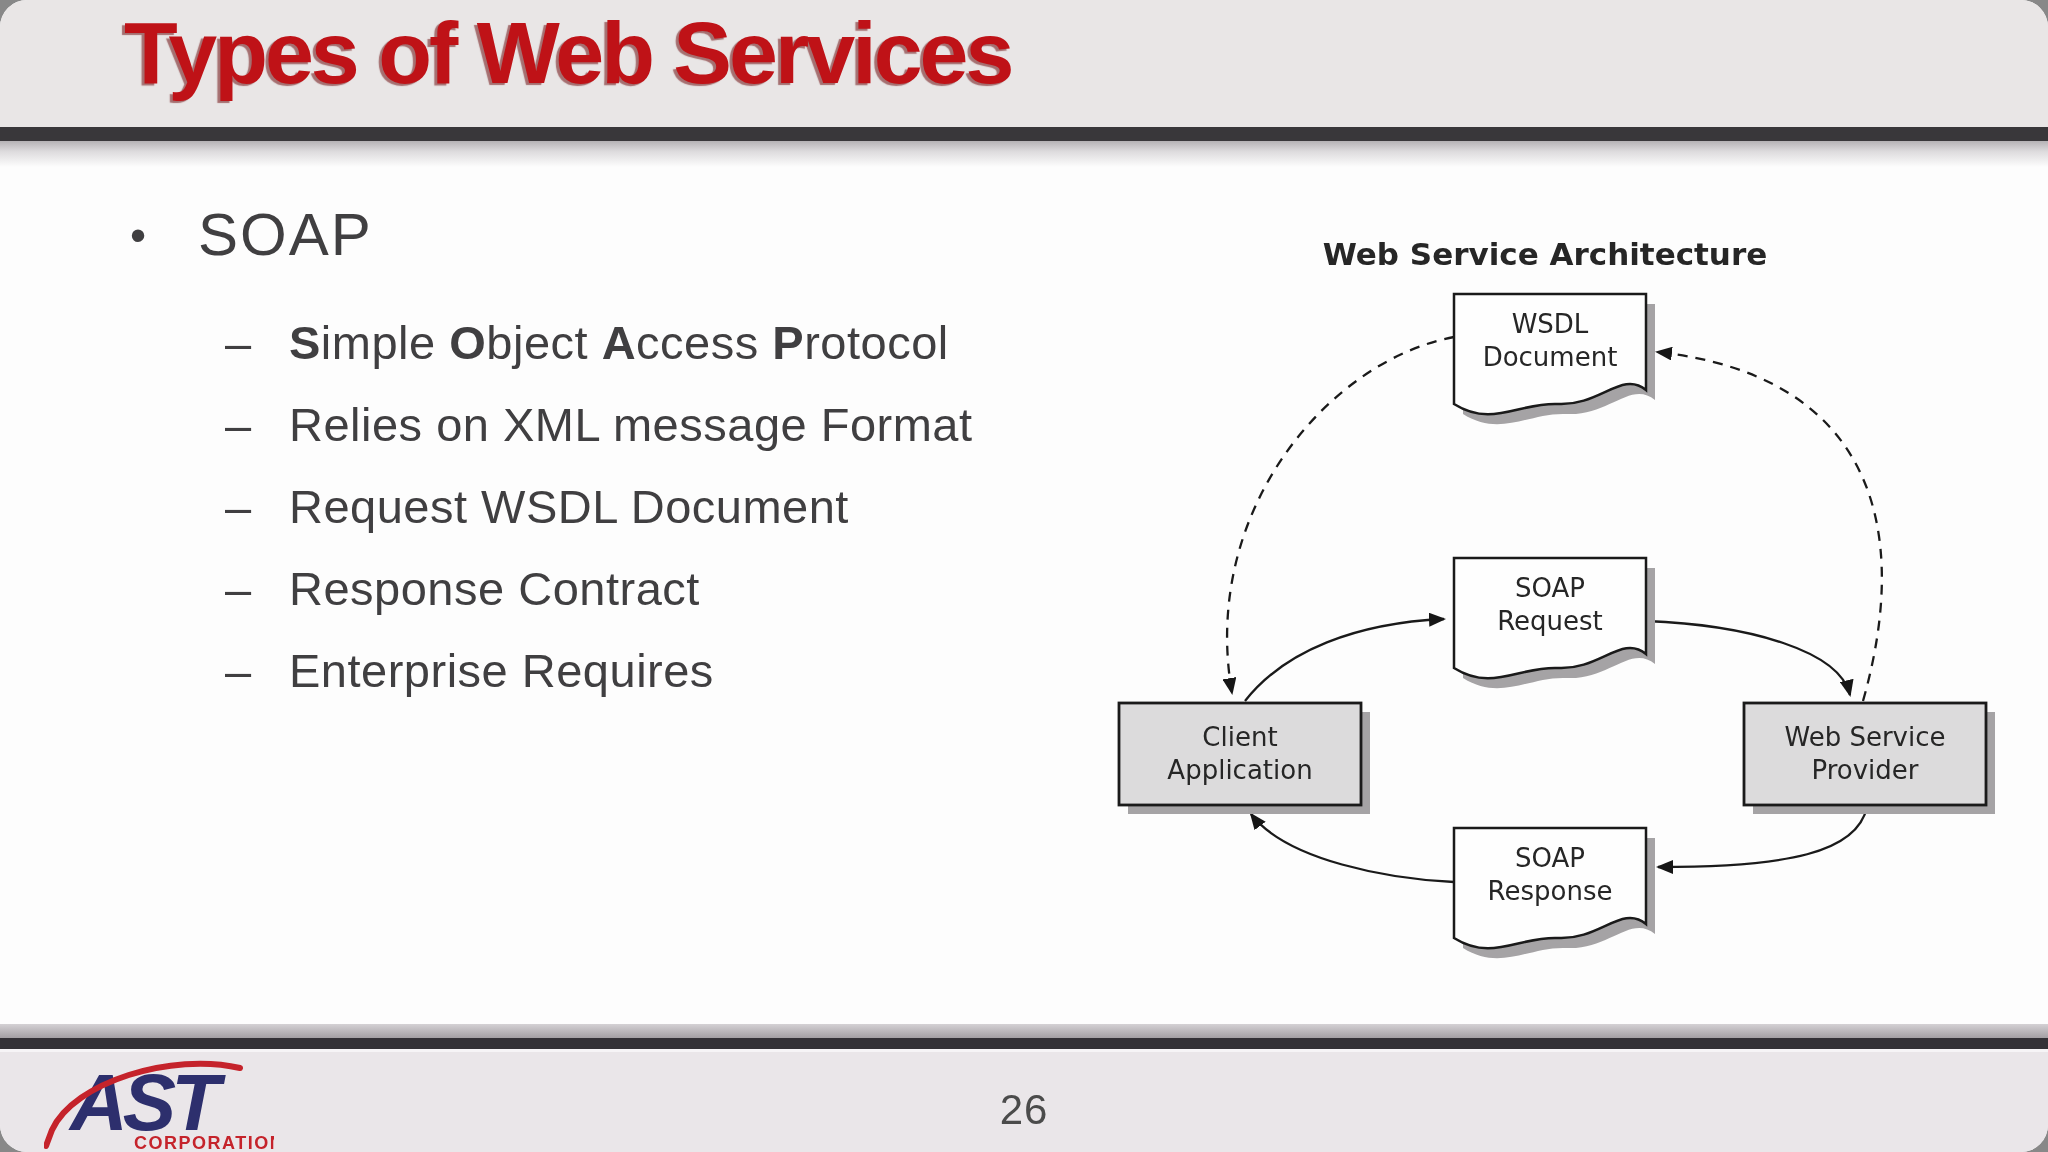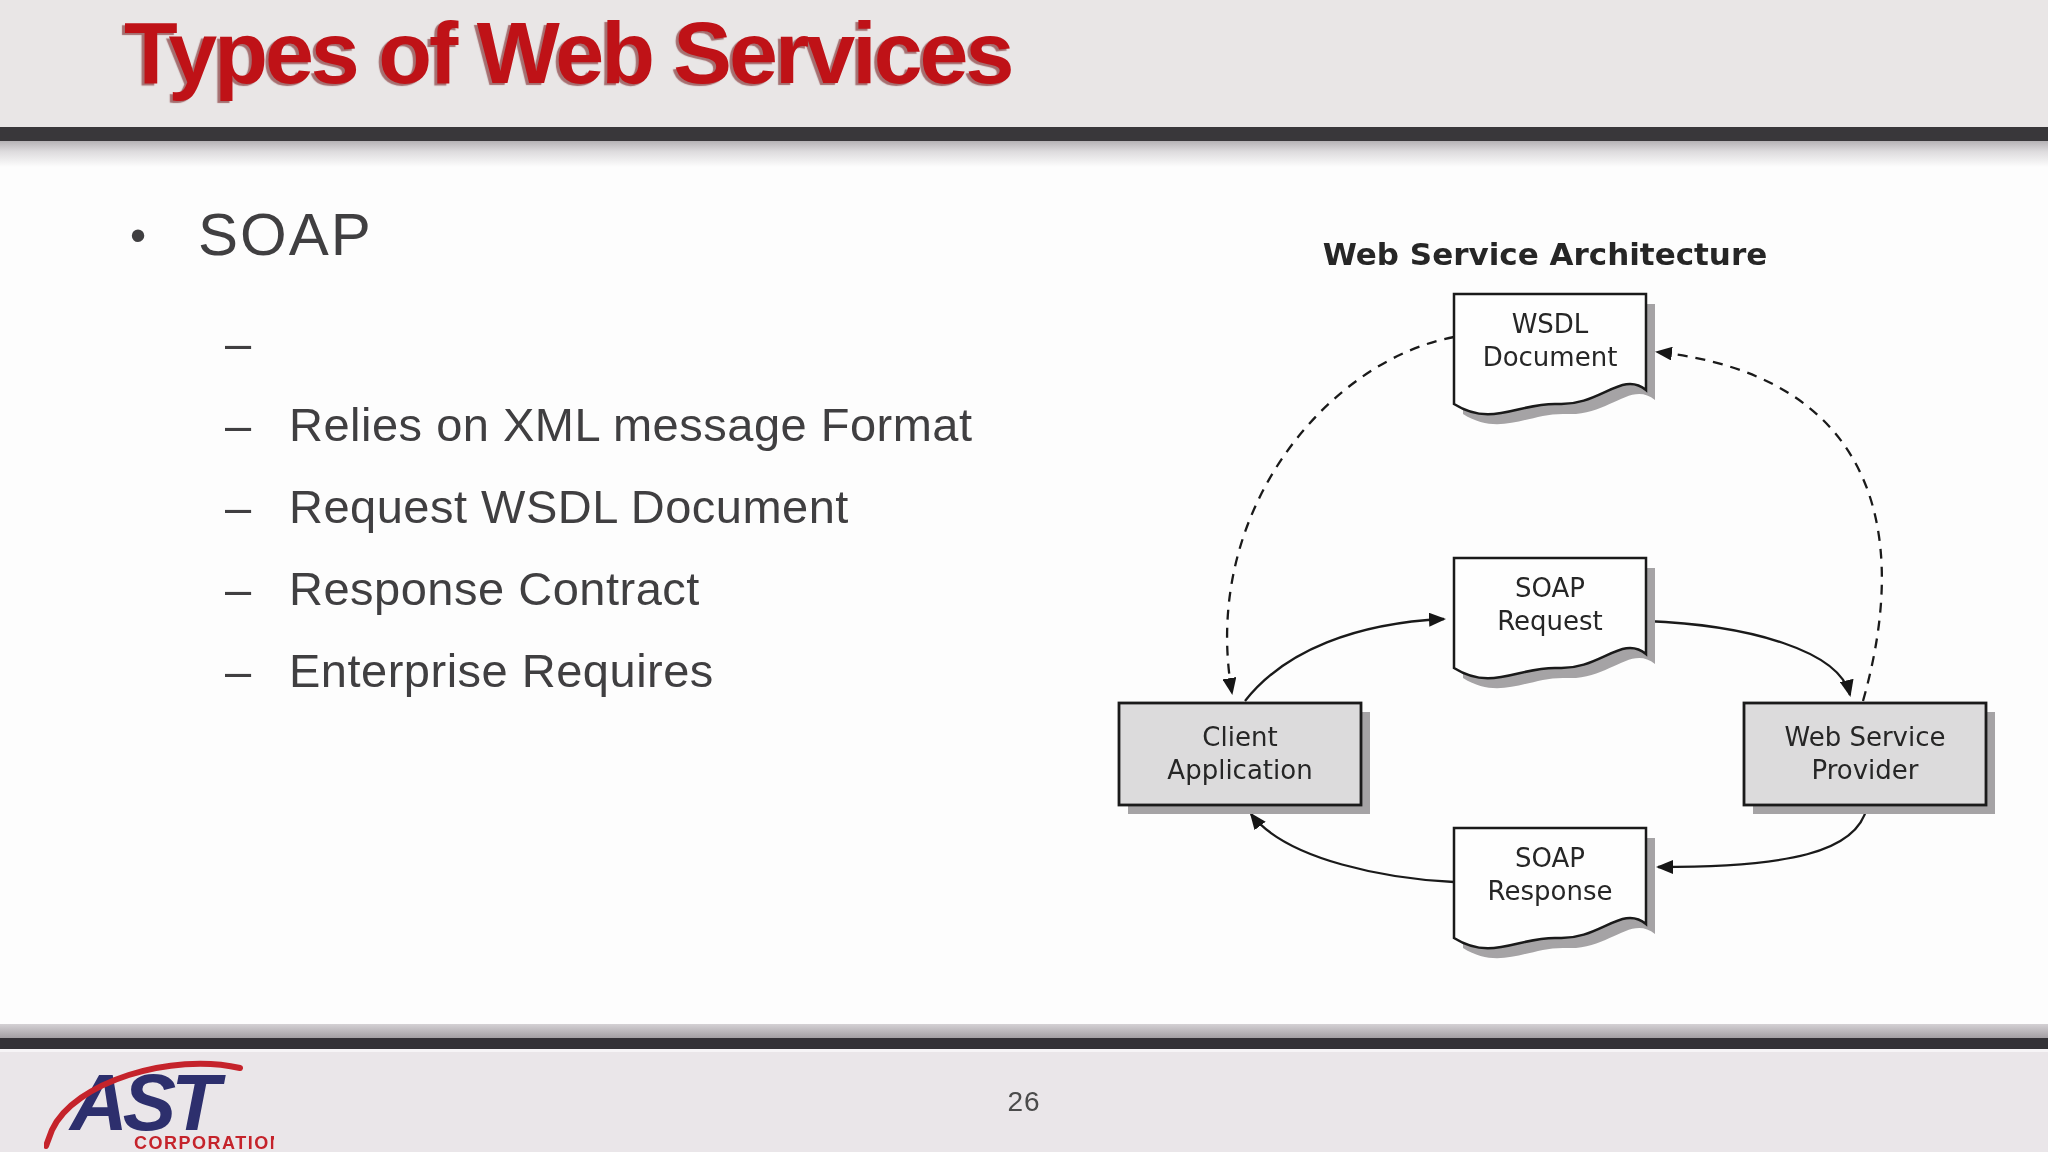--- a/index.html
+++ b/index.html
@@ -1,17 +1,17 @@
 <!DOCTYPE html>
 <html><head>
 <meta charset="utf-8">
 <style>
   html,body{margin:0;padding:0;background:#888;}
   .slide{position:relative;width:2048px;height:1152px;background:#fdfdfd;overflow:hidden;
-         font-family:"Liberation Sans",sans-serif;}
+         font-family:"Liberation Sans",sans-serif;border-radius:27px;}
 
   
   .header{position:absolute;left:0;top:0;width:2048px;height:127px;background:#e9e6e6;}
   .slide-title{position:absolute;left:124px;top:2px;margin:0;
       font-size:88px;font-weight:700;letter-spacing:-3px;color:#bf1217;
       text-shadow:-3px 2px 1px rgba(110,12,14,0.55);
       font-family:"Liberation Sans",sans-serif;}
   .header-bar{position:absolute;left:0;top:127px;width:2048px;height:14px;background:#39373a;}
   .header-shadow{position:absolute;left:0;top:141px;width:2048px;height:26px;
       background:linear-gradient(#b5b2b5 0%,#dddbdd 40%,#fdfdfd 100%);}
@@ -32,41 +32,42 @@
   .node-label{font-size:26px;}
 
   
   .footer-shadow{position:absolute;left:0;top:1024px;width:2048px;height:14px;
       background:linear-gradient(#d4d1d4 0%,#a39fa3 100%);}
   .footer-bar{position:absolute;left:0;top:1038px;width:2048px;height:11px;background:#333136;}
   .footer{position:absolute;left:0;top:1049px;width:2048px;height:103px;background:#eae6e9;
       border-top:3px solid #f6f4f6;}
   .logo{position:absolute;left:44px;top:2px;}
   .page-number{position:absolute;left:0;top:34px;width:2048px;text-align:center;
-      font-size:28px;color:#4b4b4b;letter-spacing:1px;}
+      font-size:42px;color:#4b4b4b;letter-spacing:1px;}
 </style>
 </head>
 <body>
 
 <div class="slide">
 
   <div class="header">
     <h1 class="slide-title">Types of Web Services</h1>
   </div>
   <div class="header-bar"></div>
   <div class="header-shadow"></div>
 
   <div class="bullets">
     <div class="main-bullet">
       <span class="dot">•</span>
       <span>SOAP</span>
     </div>
     <div class="sub-bullets" id="sub-bullets">
         <div class="sub-bullet">
           <span class="dash">–</span>
+          <span><span class="seg-b">S</span><span>imple </span><span class="seg-b">O</span><span>bject </span><span class="seg-b">A</span><span>ccess </span><span class="seg-b">P</span><span>rotocol</span></span>
         </div>
         <div class="sub-bullet">
           <span class="dash">–</span>
           <span><span>Relies on XML message Format</span></span>
         </div>
         <div class="sub-bullet">
           <span class="dash">–</span>
           <span><span>Request WSDL Document</span></span>
         </div>
         <div class="sub-bullet">

